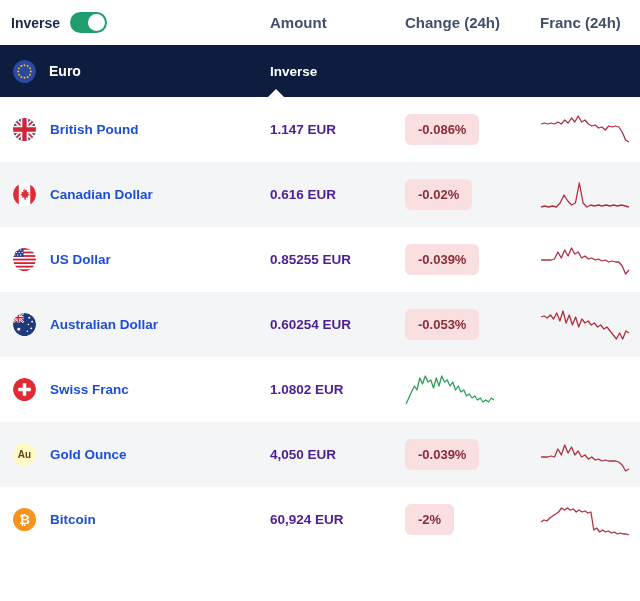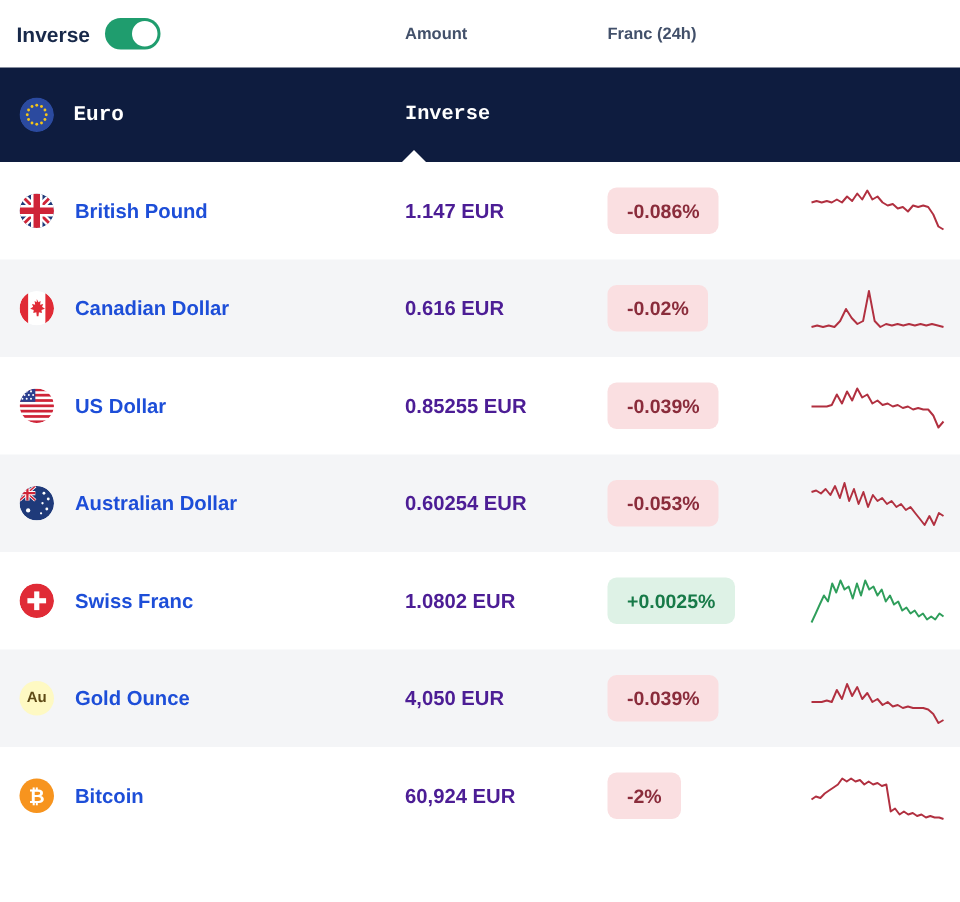--- a/index.html
+++ b/index.html
@@ -10,24 +10,24 @@
   .grid { display:grid; grid-template-columns:270px 135px 135px 100px; align-items:center; }
 
   
   .toolbar { height:45px; background:#fff; }
   .toggle-group { display:flex; align-items:center; gap:10px; padding-left:11px; }
   .toggle-label { font-size:14px; font-weight:600; color:#18294a; }
   .toggle { width:37px; height:21px; border-radius:11px; background:var(--toggle-green,#1f9d6e);
             position:relative; cursor:pointer; }
   .toggle .knob { width:17px; height:17px; border-radius:50%; background:#fff;
                   position:absolute; top:2px; right:2px; }
-  .col-head { font-size:11px; font-weight:600; color:#42506a; }
+  .col-head { font-size:15px; font-weight:600; color:#42506a; }
 
   
-  .section-row { height:63px; background:var(--header-navy,#0e1c3f); position:relative;font-family:Liberation Mono, monospace; }
+  .section-row { height:52px; background:var(--header-navy,#0e1c3f); position:relative; }
   .section-name-cell { display:flex; align-items:center; gap:13px; padding-left:13px; }
   .section-name { color:#fff; font-size:14px; font-weight:700; }
   .section-amount { color:#fff; font-size:13.5px; font-weight:700; }
   .caret { position:absolute; bottom:0; left:268px; width:0; height:0;
            border-left:8px solid transparent; border-right:8px solid transparent;
            border-bottom:8px solid #fff; }
 
   
   .row { height:65px; }
   .row:nth-child(even) { background:#f4f5f7; }
@@ -55,20 +55,21 @@
 <div class="app">
 
   <div class="toolbar grid">
     <div class="toggle-group">
       <span class="toggle-label">Inverse</span>
       <div class="toggle">
         <div class="knob"></div>
       </div>
     </div>
     <span class="col-head">Amount</span>
+    <span class="col-head">Change (24h)</span>
     <span class="col-head">Franc (24h)</span>
   </div>
 
   <div class="section-row grid">
     <div class="section-name-cell">
       <svg class="flag" viewBox="0 0 24 24">
         <circle cx="12" cy="12" r="12" fill="#2b4a9f"></circle>
         <g fill="#f5c518">
           <circle cx="12" cy="5.4" r="1"></circle>
             <circle cx="15.3" cy="6.3" r="1"></circle>
@@ -223,21 +224,20 @@
     <div class="row grid">
       <div class="name-cell">
         <svg class="flag" viewBox="0 0 24 24">
           <circle cx="12" cy="12" r="12" fill="#e02b36"></circle>
           <rect x="10.2" y="5.5" width="3.6" height="13" fill="#fff"></rect>
           <rect x="5.5" y="10.2" width="13" height="3.6" fill="#fff"></rect>
         </svg>
         <span class="cur-name">Swiss Franc</span>
       </div>
       <span class="amount">1.0802 EUR</span>
-      <span><span class="badge up">+0.0025%</span></span>
       <svg class="spark" viewBox="0 0 90 40">
           <polyline points="1.0,34.0 3.8,28.0 6.5,22.0 9.3,16.0 12.0,20.0 14.8,8.0 17.5,14.0 20.3,6.0 23.0,12.0 25.8,10.0 28.5,18.0 31.3,8.0 34.0,16.0 36.8,6.0 39.5,12.0 42.3,10.0 45.0,16.0 47.8,12.0 50.5,20.0 53.3,16.0 56.0,22.0 58.8,20.0 61.5,26.0 64.3,24.0 67.0,28.0 69.8,26.0 72.5,30.0 75.3,28.0 78.0,32.0 80.8,30.0 83.5,32.0 86.3,28.0 89.0,30.0" fill="none" stroke="#2f9e5b" stroke-width="1.3" stroke-linejoin="round"></polyline>
         </svg>
     </div>
 
     <div class="row grid">
       <div class="name-cell">
         <span class="metal gold">Au</span>
         <span class="cur-name">Gold Ounce</span>
       </div>

